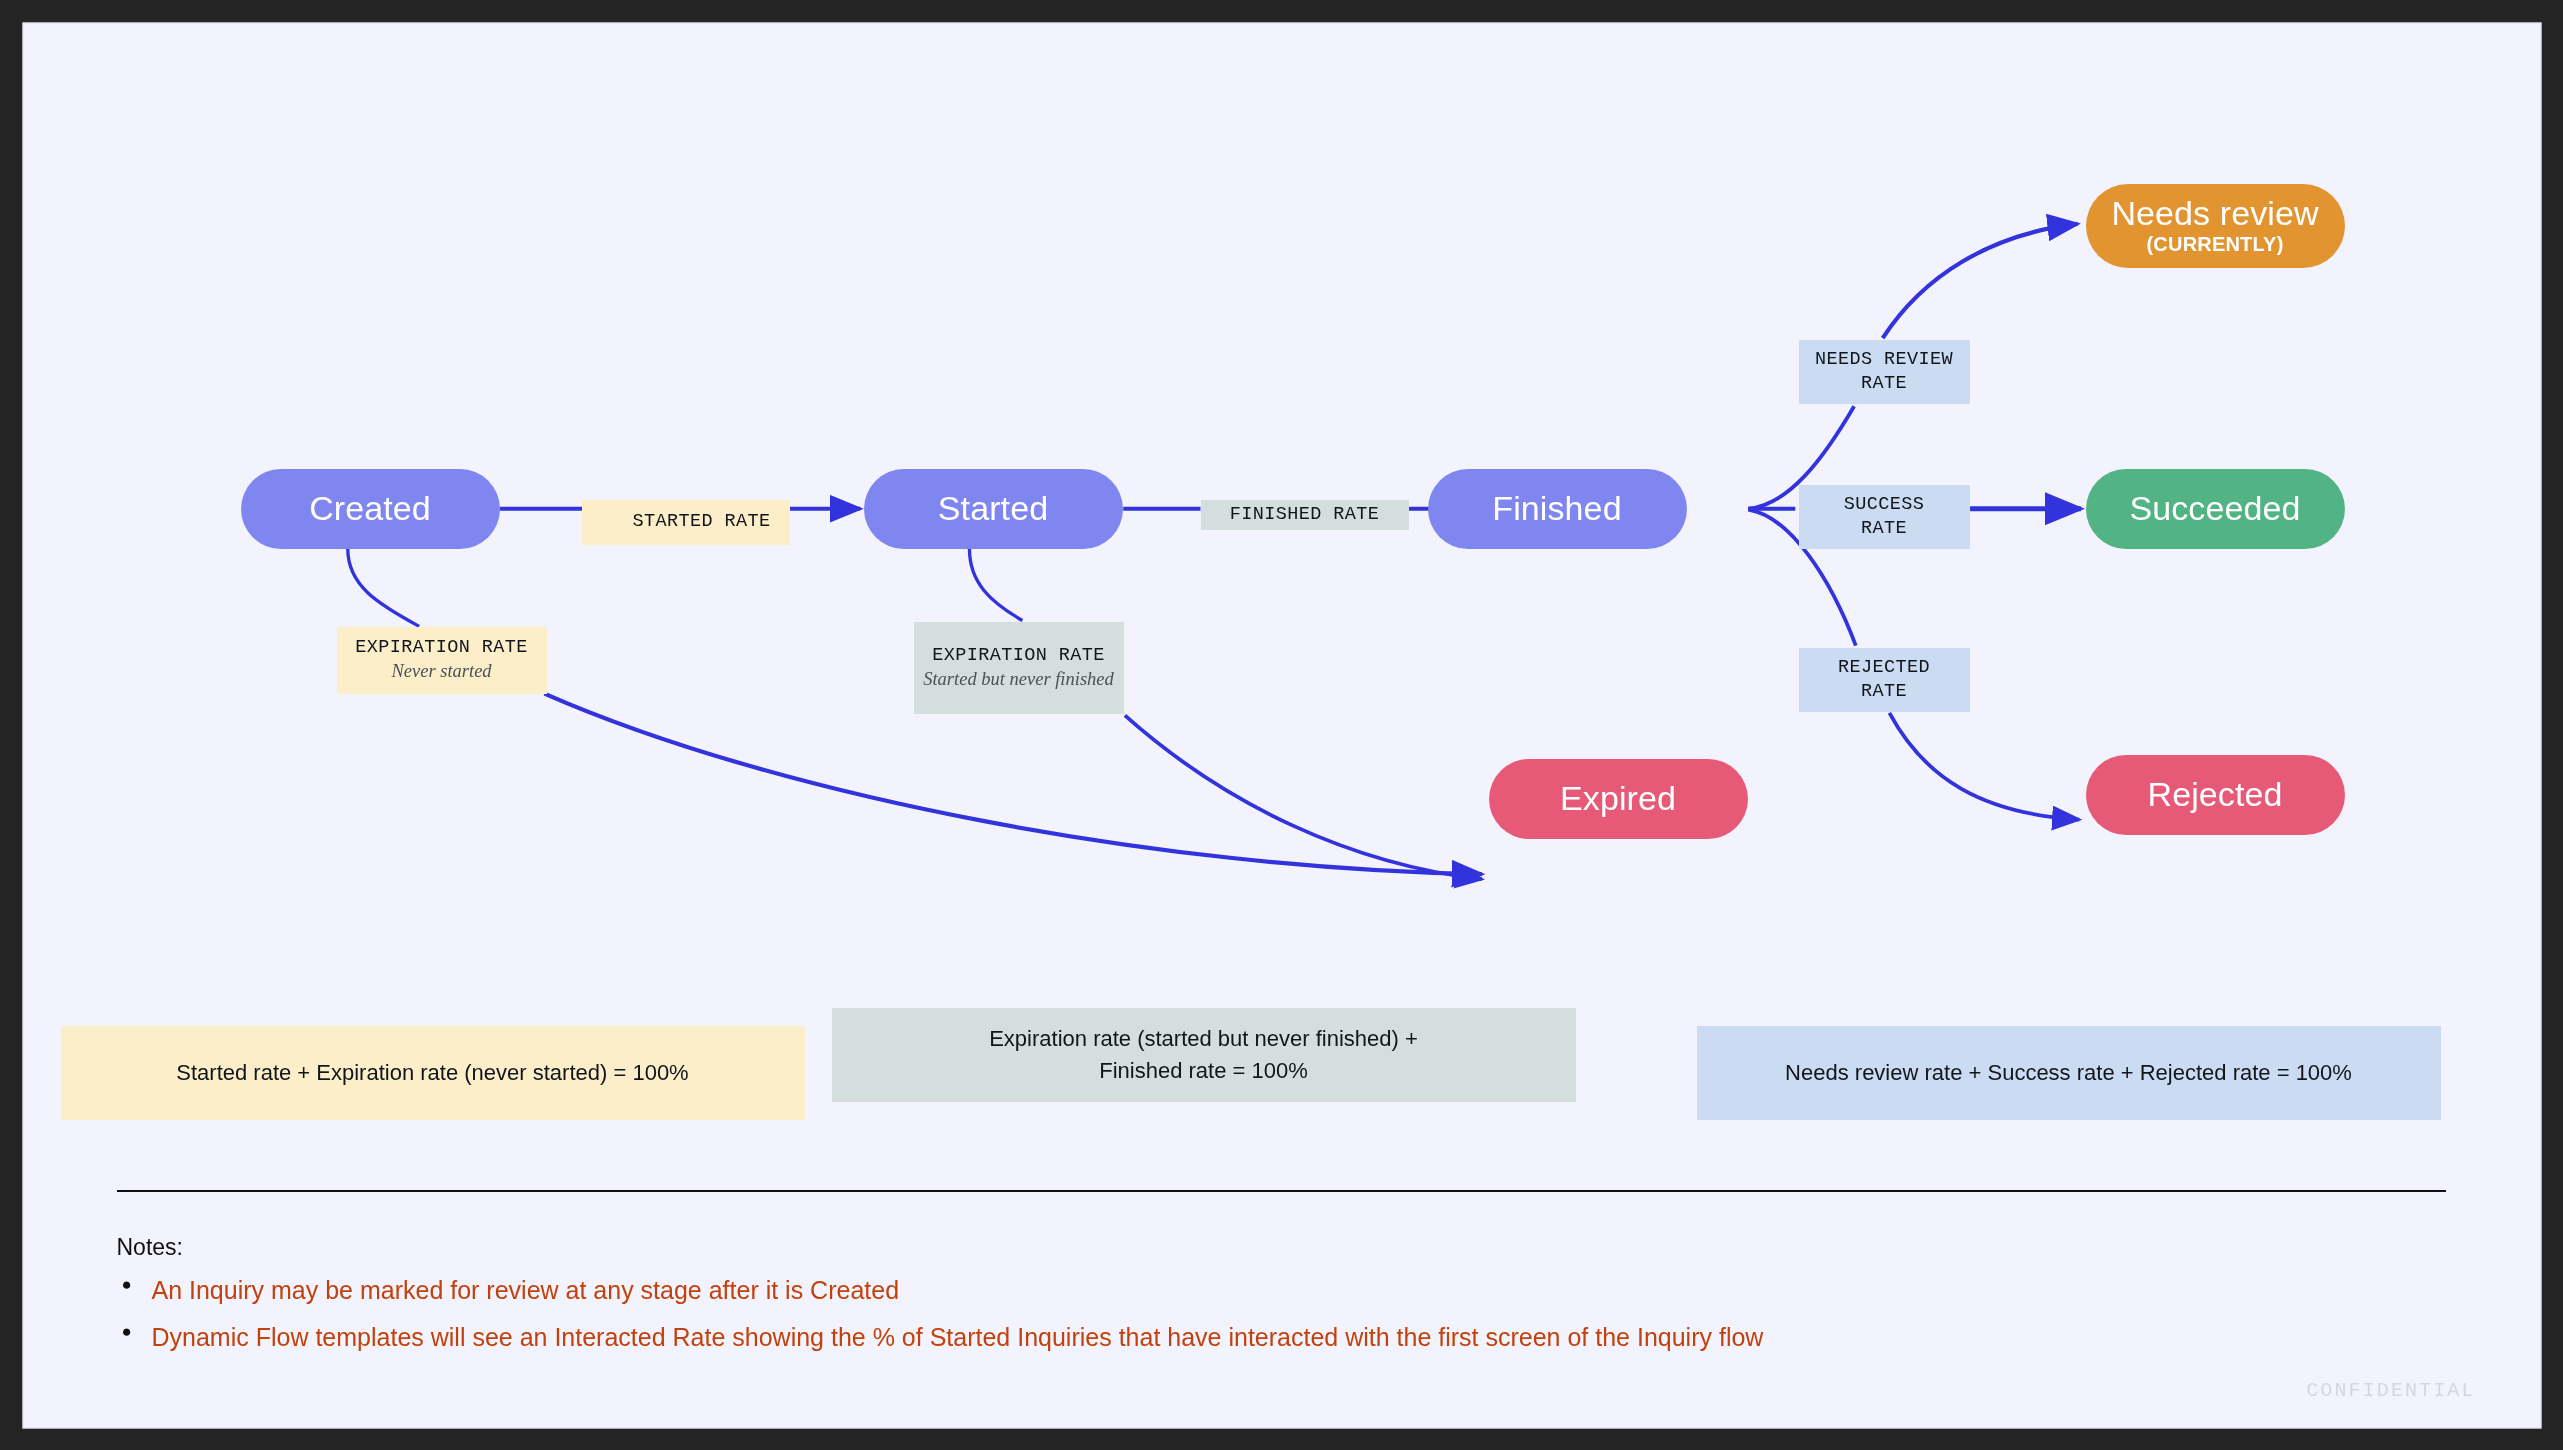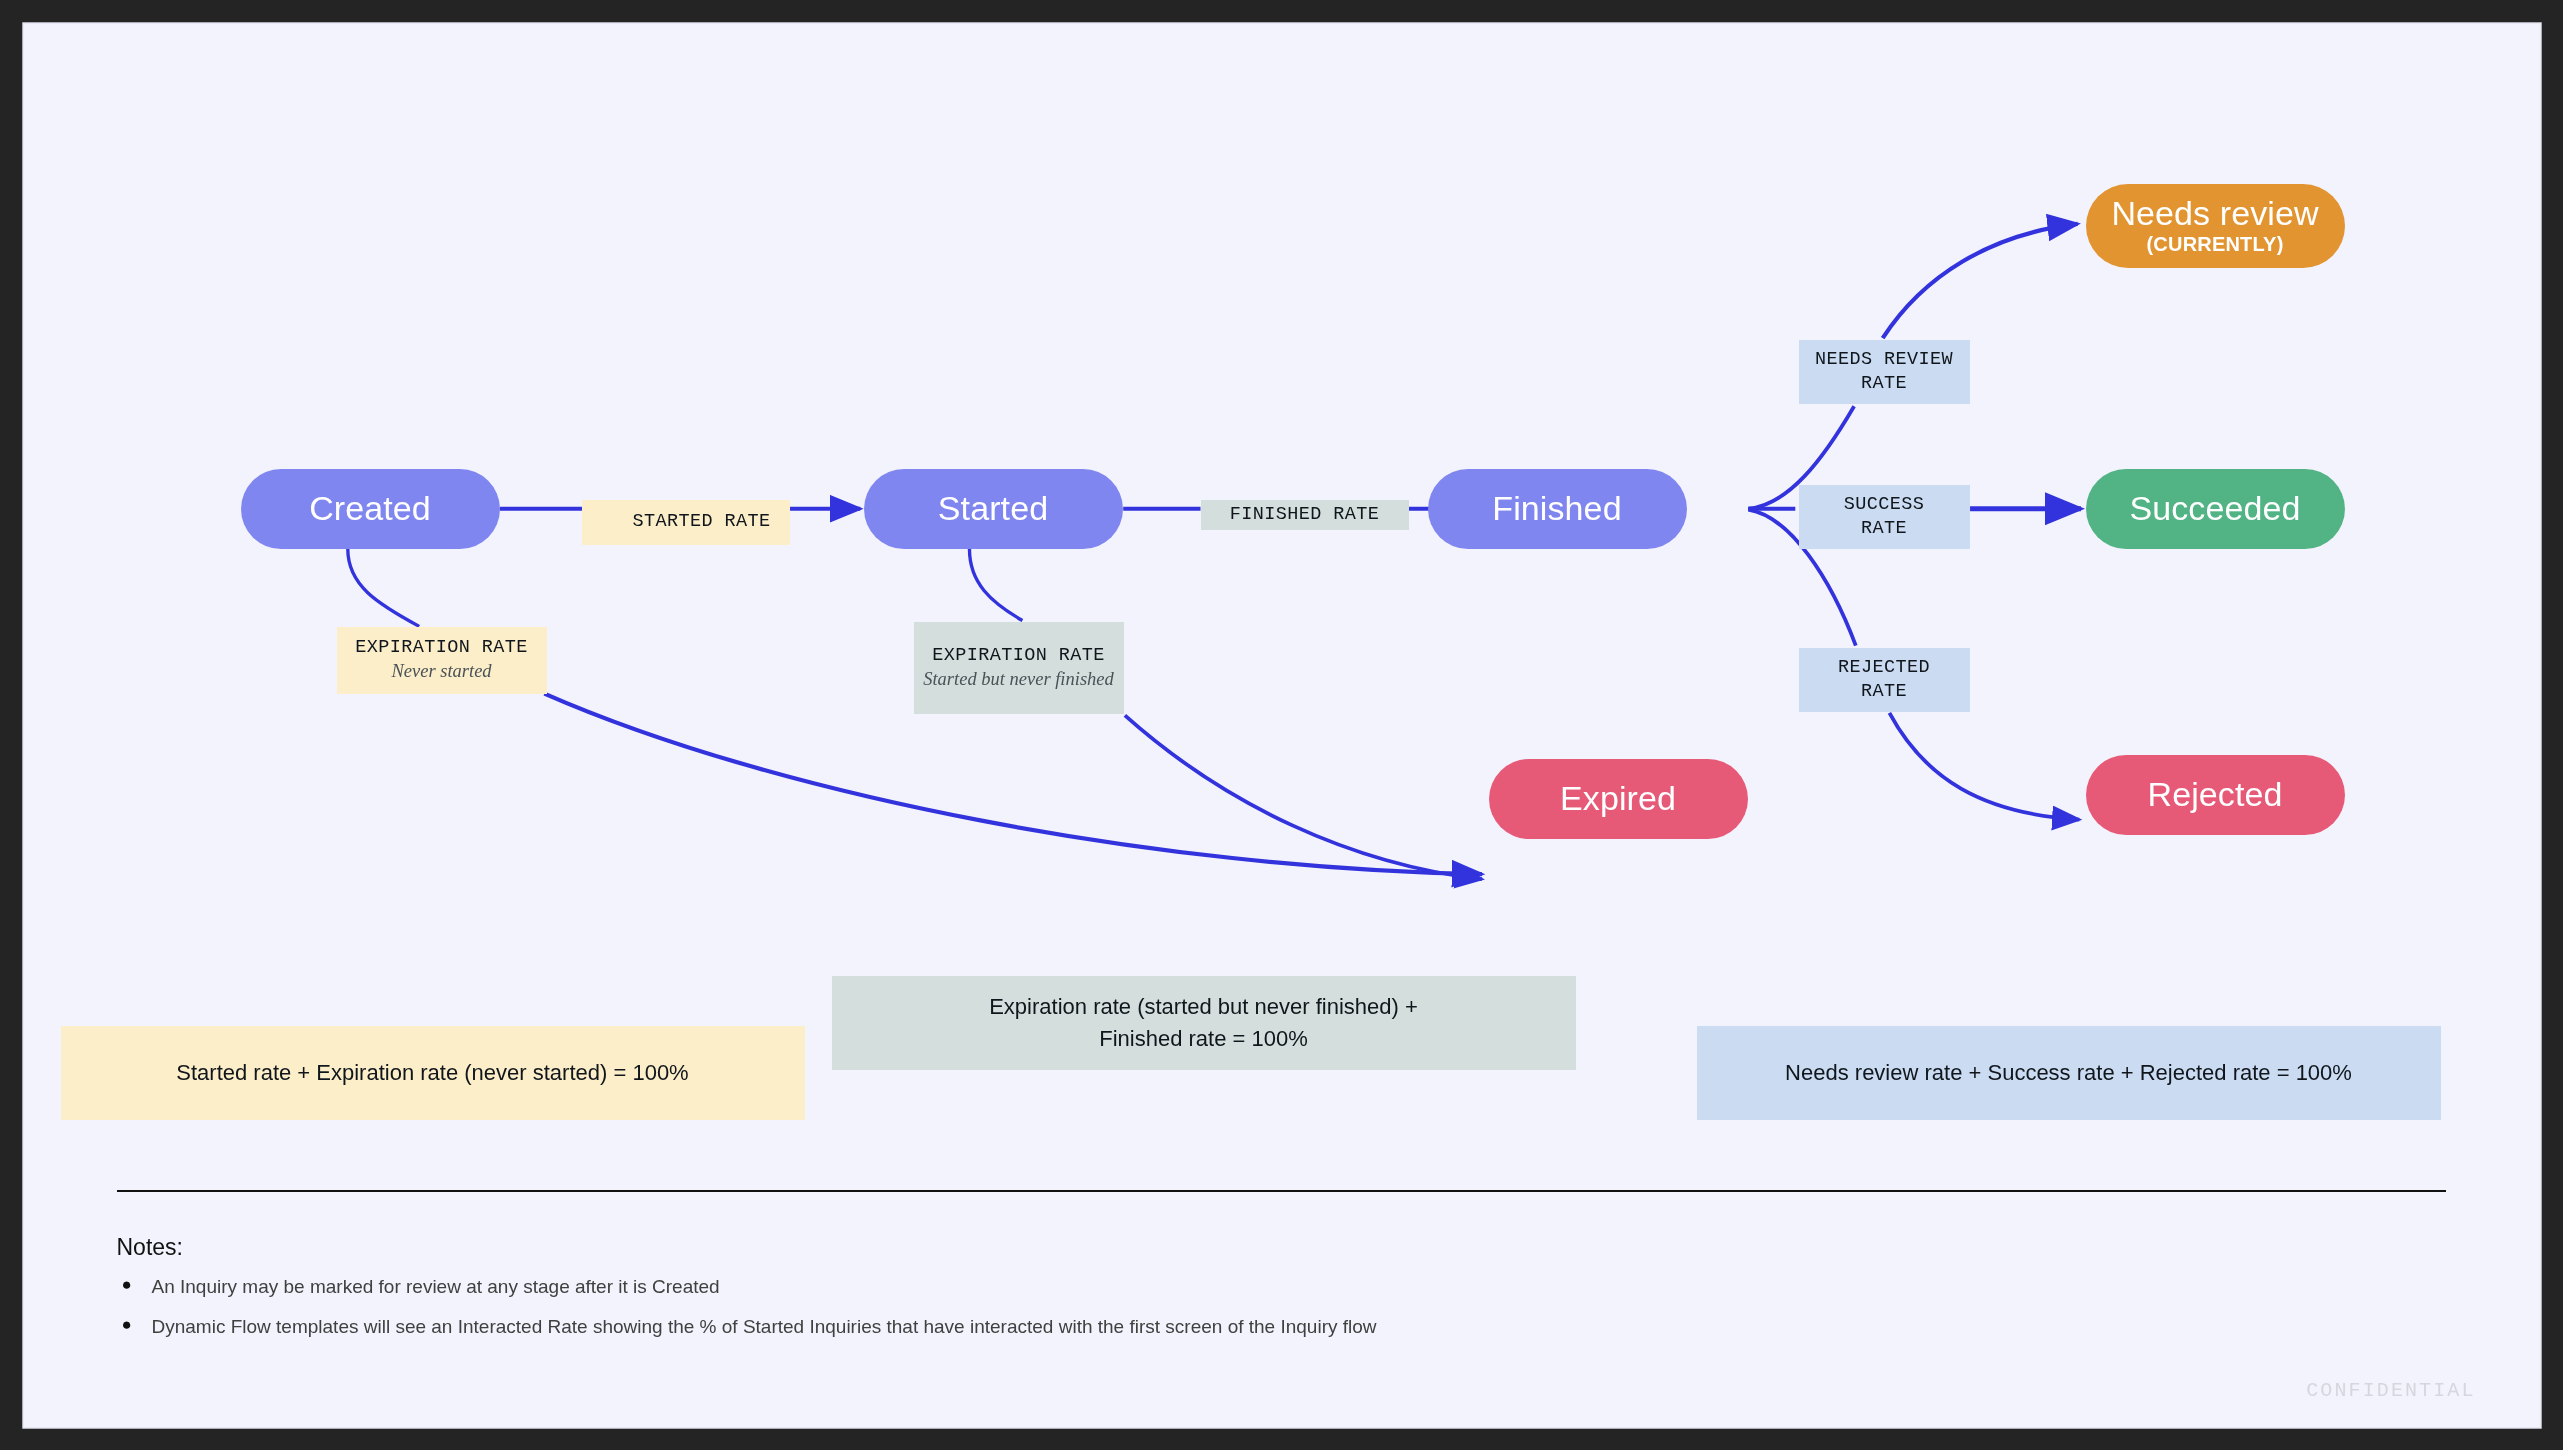--- a/index.html
+++ b/index.html
@@ -117,22 +117,22 @@
     position: absolute;
     left: 93px;
     top: 1252px;
     margin: 0;
     padding: 0;
     list-style: none;
   }
   #notes-list li {
     position: relative;
     padding-left: 35px;
-    font-size: 19px;
-    color: #404040;
+    font-size: 25px;
+    color: #c2410c;
     margin-bottom: 18.5px;
     white-space: nowrap;
   }
   #notes-list li::before {
     content: "\25CF";
     position: absolute;
     left: 5px;
     top: -0.8px;
     font-size: 17px;
     color: #111111;
@@ -250,21 +250,21 @@
 
     <div class="rlabel" style="left:1775px; top:624px; width:171px; height:64px; background:#cbdcf2;">
       <span class="title">REJECTED
 RATE</span>
     </div>
 
     <div class="legend" style="left:37px; top:1002px; width:744px; height:94px; background:#fbeec9;">
       <span>Started rate + Expiration rate (never started) = 100%</span>
     </div>
 
-    <div class="legend" style="left:808px; top:952px; width:744px; height:94px; background:#d4dfdd;">
+    <div class="legend" style="left:808px; top:984px; width:744px; height:94px; background:#d4dfdd;">
       <span style="white-space:pre-line;">Expiration rate (started but never finished) +
 Finished rate = 100%</span>
     </div>
 
     <div class="legend" style="left:1673px; top:1002px; width:744px; height:94px; background:#cbdcf2;text-align:center;">
       <span>Needs review rate + Success rate + Rejected rate = 100%</span>
     </div>
 
     <div id="divider"></div>
 

